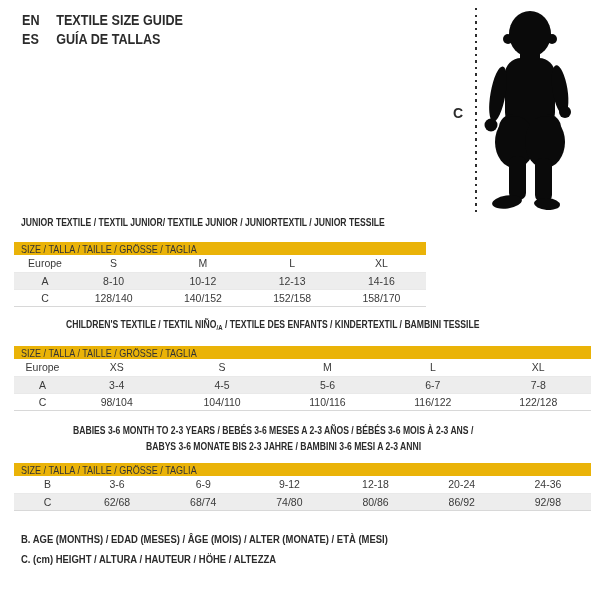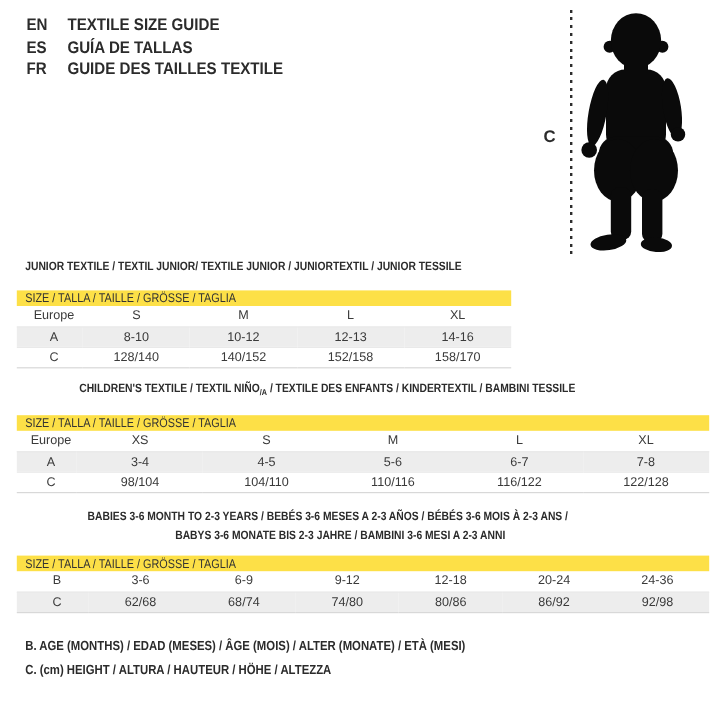--- a/index.html
+++ b/index.html
@@ -48,21 +48,21 @@
   }
   #childrens .section-title { margin-bottom:12px; }
   #babies .section-title { line-height:16px; margin-bottom:8px; }
   .section-title sub { font-size:7px; vertical-align:-2px; }
 
   table.size-table {
     border-collapse:collapse; table-layout:fixed; width:100%;
     font-size:10.5px; color:#3a3a3a;
   }
   th.bar {
-    background:#fde047; height:13px; text-align:left;
+    background:#eab308; height:13px; text-align:left;
     font-weight:400; font-size:10.5px; color:#333333; padding:0 0 0 7px;
   }
   td { height:17px; text-align:center; vertical-align:middle; padding:0; border-bottom:1px solid #e9e9e9; }
   tbody tr:last-child td { border-bottom:1px solid #d8d8d8; }
   td.lbl { text-align:center; padding-left:7px; }
   tr.gray td { background:#ededed; }
   col.c-lbl-j { width:55px; }
   col.c-lbl-c { width:50px; }
   col.c-lbl-b { width:60px; }
 
@@ -77,26 +77,20 @@
   <div class="lang-row">
     <span class="inner">
         <span class="lang-code">EN</span>
         <span>TEXTILE SIZE GUIDE</span>
       </span>
   </div>
   <div class="lang-row">
     <span class="inner">
         <span class="lang-code">ES</span>
         <span>GUÍA DE TALLAS</span>
-      </span>
-  </div>
-  <div class="lang-row">
-    <span class="inner">
-        <span class="lang-code">FR</span>
-        <span>GUIDE DES TAILLES TEXTILE</span>
       </span>
   </div>
 </div>
 
 <div id="figure">
   <div class="measure-line"></div>
   <div class="figure-label">C</div>
   <svg class="baby-svg" width="92" height="202" viewBox="0 0 92 202" fill="#0a0a0a" xmlns="http://www.w3.org/2000/svg">
     <circle cx="26" cy="31" r="5"></circle>
       <circle cx="70" cy="31" r="5"></circle>

